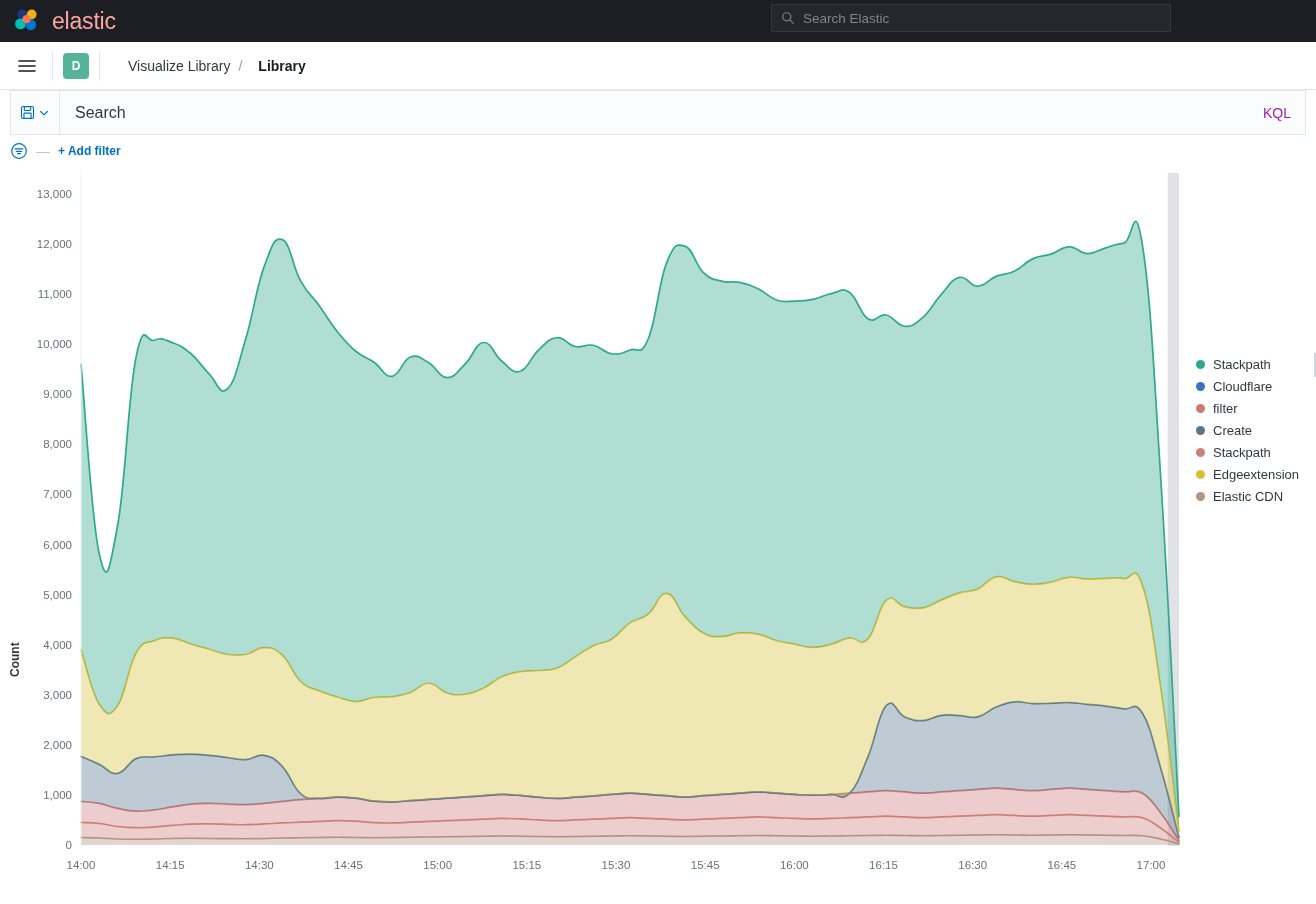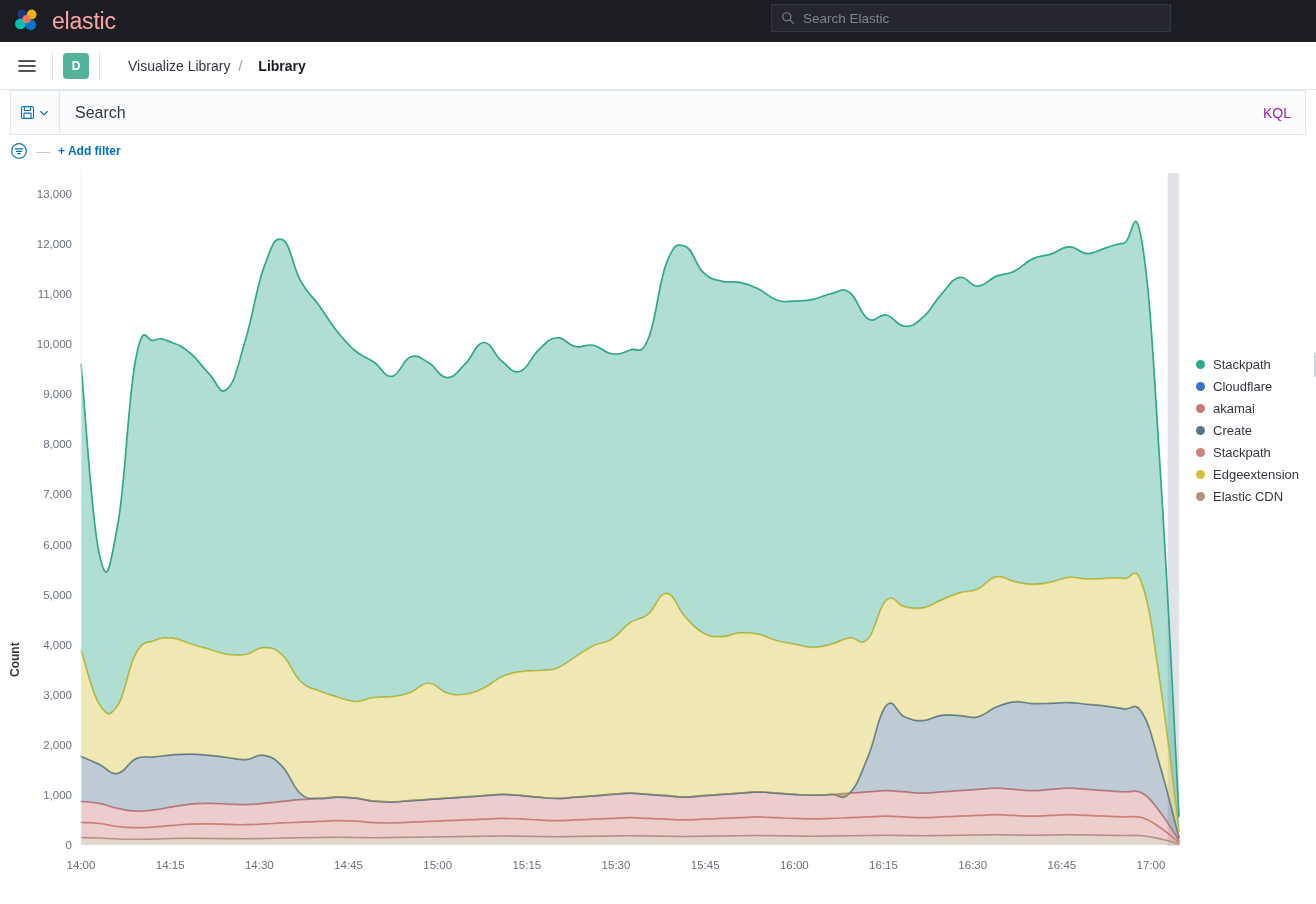--- a/index.html
+++ b/index.html
@@ -310,21 +310,21 @@
     <div class="legend-item">
       <span class="legend-dot" style="background: rgb(47, 169, 140);"></span>
       <span class="legend-label">Stackpath</span>
     </div>
     <div class="legend-item">
       <span class="legend-dot" style="background: rgb(59, 115, 196);"></span>
       <span class="legend-label">Cloudflare</span>
     </div>
     <div class="legend-item">
       <span class="legend-dot" style="background: rgb(204, 122, 120);"></span>
-      <span class="legend-label">akamai</span>
+      <span class="legend-label">filter</span>
     </div>
     <div class="legend-item">
       <span class="legend-dot" style="background: rgb(87, 119, 143);"></span>
       <span class="legend-label">Create</span>
     </div>
     <div class="legend-item">
       <span class="legend-dot" style="background: rgb(204, 130, 120);"></span>
       <span class="legend-label">Stackpath</span>
     </div>
     <div class="legend-item">

